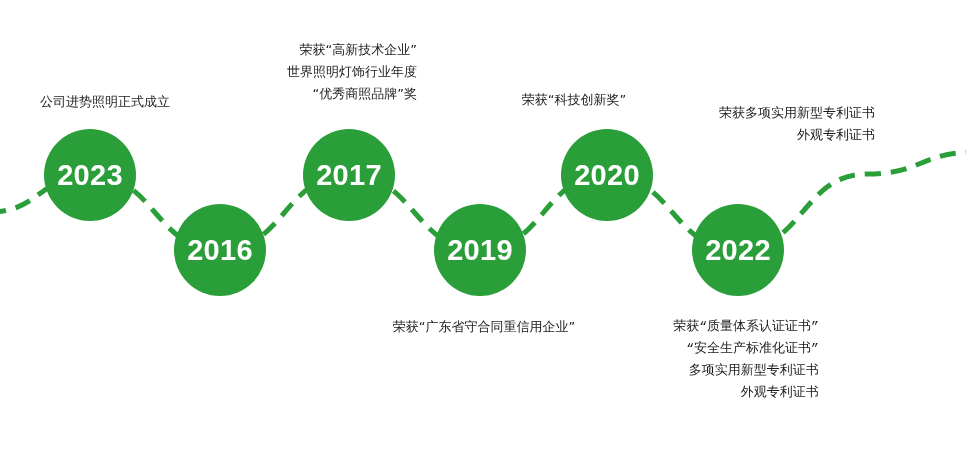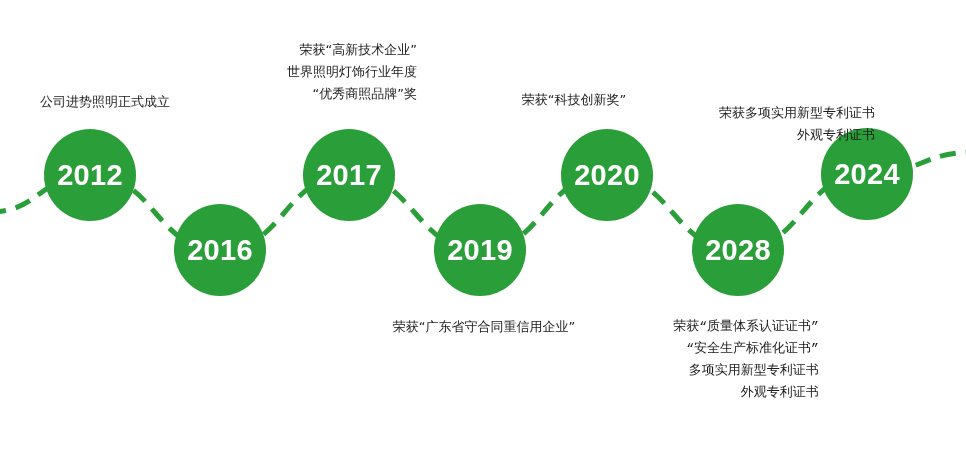--- a/index.html
+++ b/index.html
@@ -17,39 +17,36 @@
 </style>
 </head>
 <body>
 
 <div id="stage">
   <svg class="path" width="966" height="470">
     <path id="tl-path" d="M-10,212 C40,212 40,175 90,175 C155,175 155,250 220,250 C284.5,250 284.5,175 349,175 C414.5,175 414.5,250 480,250 C543.5,250 543.5,175 607,175 C672.5,175 672.5,250 738,250 C802.5,250 802.5,174 867,174 C921.5,174 921.5,152 976,152" fill="none" stroke="#2a9e39" stroke-width="5" stroke-dasharray="16 10" stroke-linecap="butt"></path>
   </svg>
 
   <div class="node" style="left: 44px; top: 129px;">
-      <span>2012</span>
+      <span>2023</span>
     </div>
   <div class="node" style="left: 174px; top: 204px;">
       <span>2016</span>
     </div>
   <div class="node" style="left: 303px; top: 129px;">
       <span>2017</span>
     </div>
   <div class="node" style="left: 434px; top: 204px;">
       <span>2019</span>
     </div>
   <div class="node" style="left: 561px; top: 129px;">
       <span>2020</span>
     </div>
   <div class="node" style="left: 692px; top: 204px;">
-      <span>2028</span>
-    </div>
-  <div class="node" style="left: 821px; top: 128px;">
-      <span>2024</span>
+      <span>2022</span>
     </div>
 
   <div class="label" style="left: 105px; top: 91px;">
     <div>公司进势照明正式成立</div>
   </div>
   <div class="label" style="left: 352px; top: 39px;">
     <div>荣获“高新技术企业”</div>
     <div>世界照明灯饰行业年度</div>
     <div>“优秀商照品牌”奖</div>
   </div>

